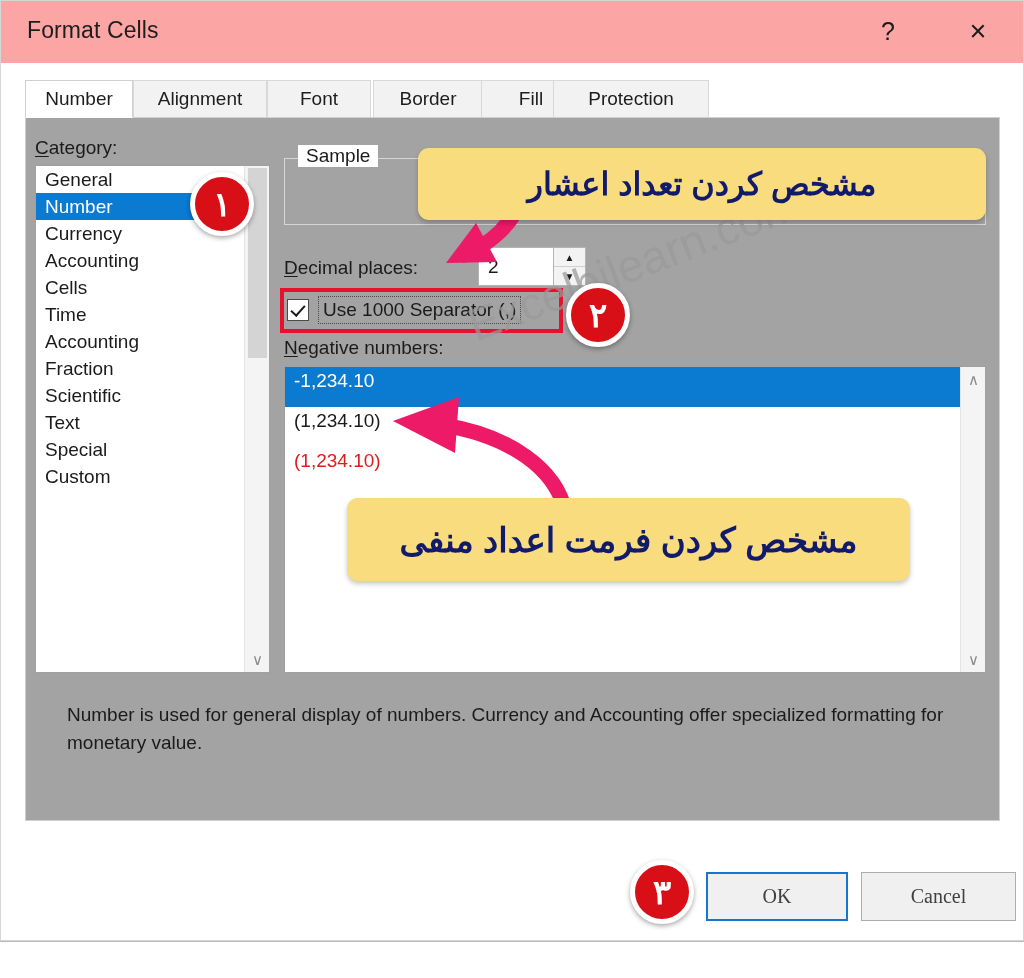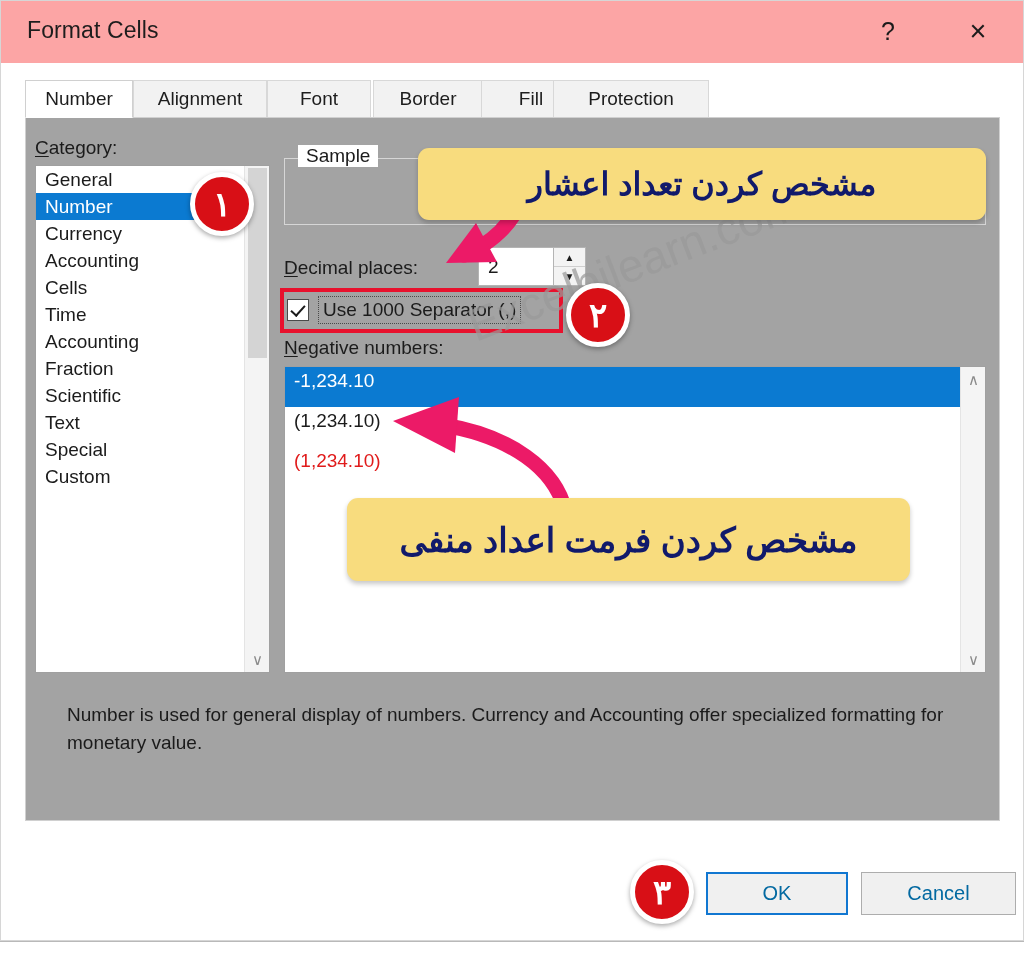--- a/index.html
+++ b/index.html
@@ -324,27 +324,27 @@
     width: 940px;
     font-size: 19px;
     line-height: 1.45;
     color: #1b1b1b;
     margin-left: 32px;
   }
 
   
   .dlg-btn {
     position: absolute;
-    height: 43px;
+    height: 49px;
     box-sizing: border-box;
     background: #f0f0f0;
     border: 1px solid #adadad;
-    font-family: Liberation Sans, sans-serif;
+    font-family: Liberation Serif, serif;
     font-size: 20px;
-    color: #0369a1;
+    color: #404040;
     cursor: default;
   }
   #ok-button {
     left: 705px;
     top: 871px;
     width: 142px;
     border: 2px solid #1177d1;
     background: #f0f0f0;
   }
   #cancel-button {

